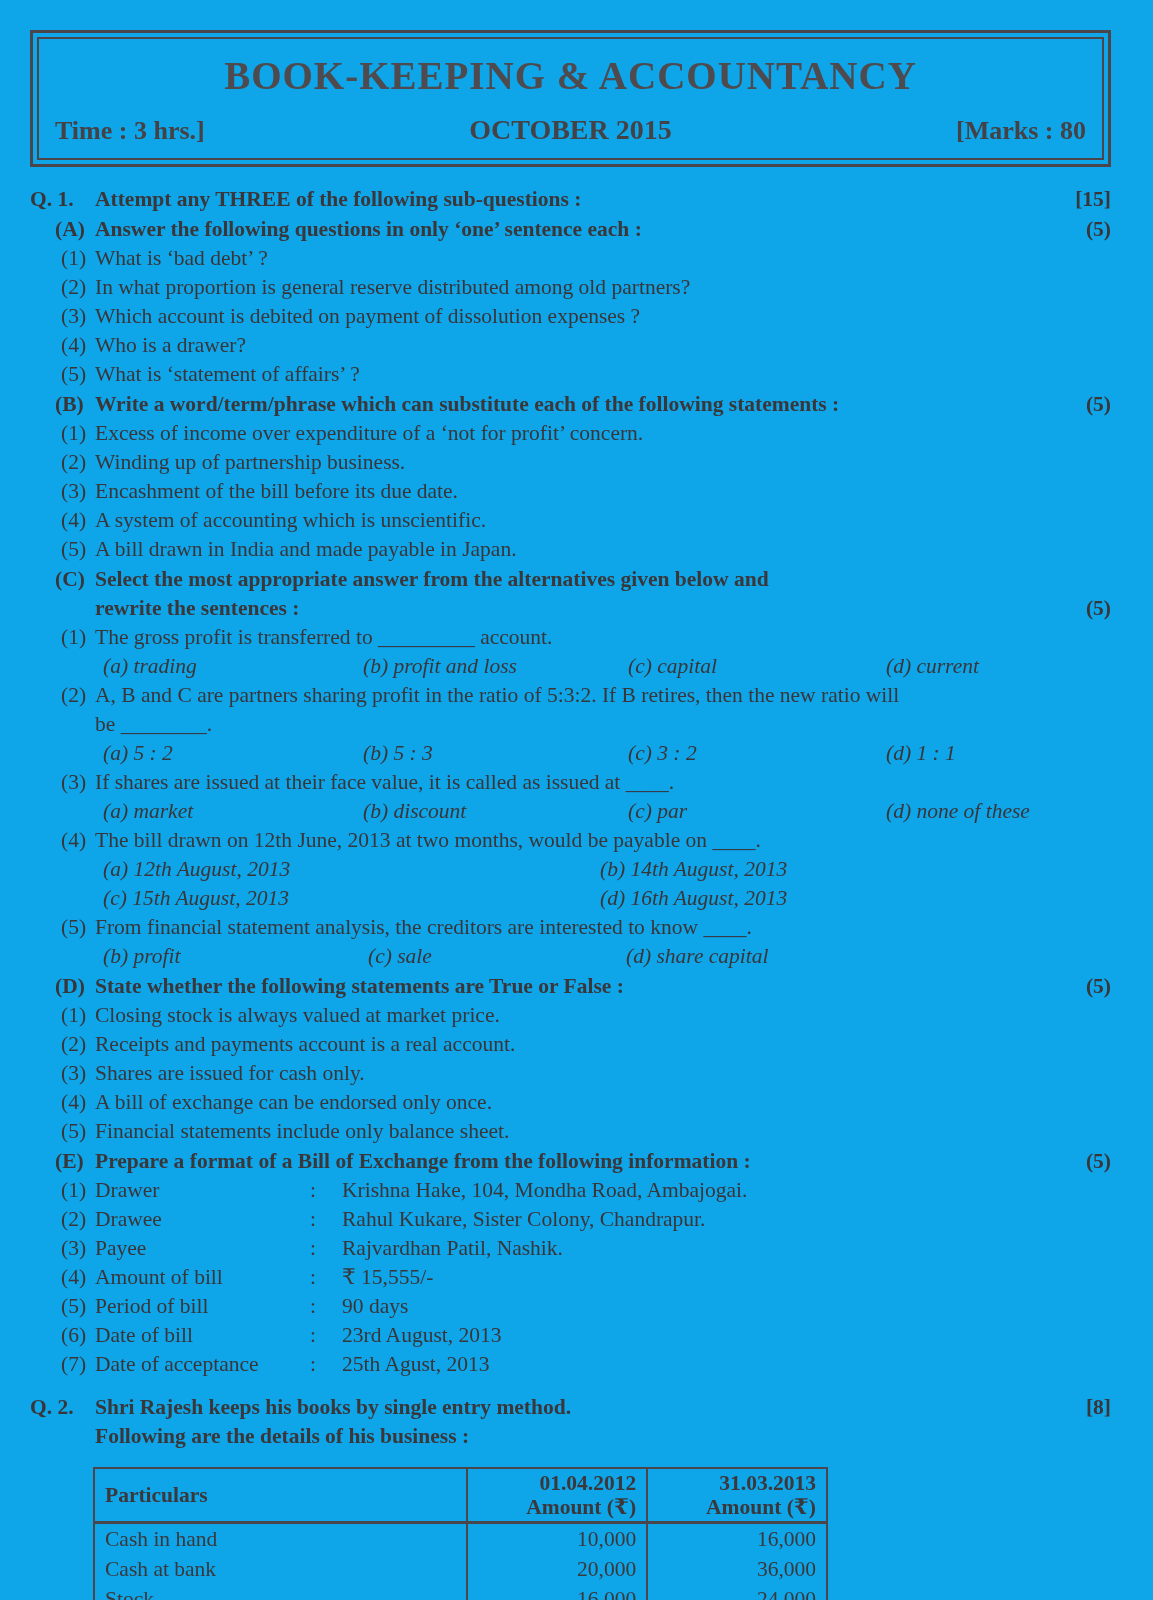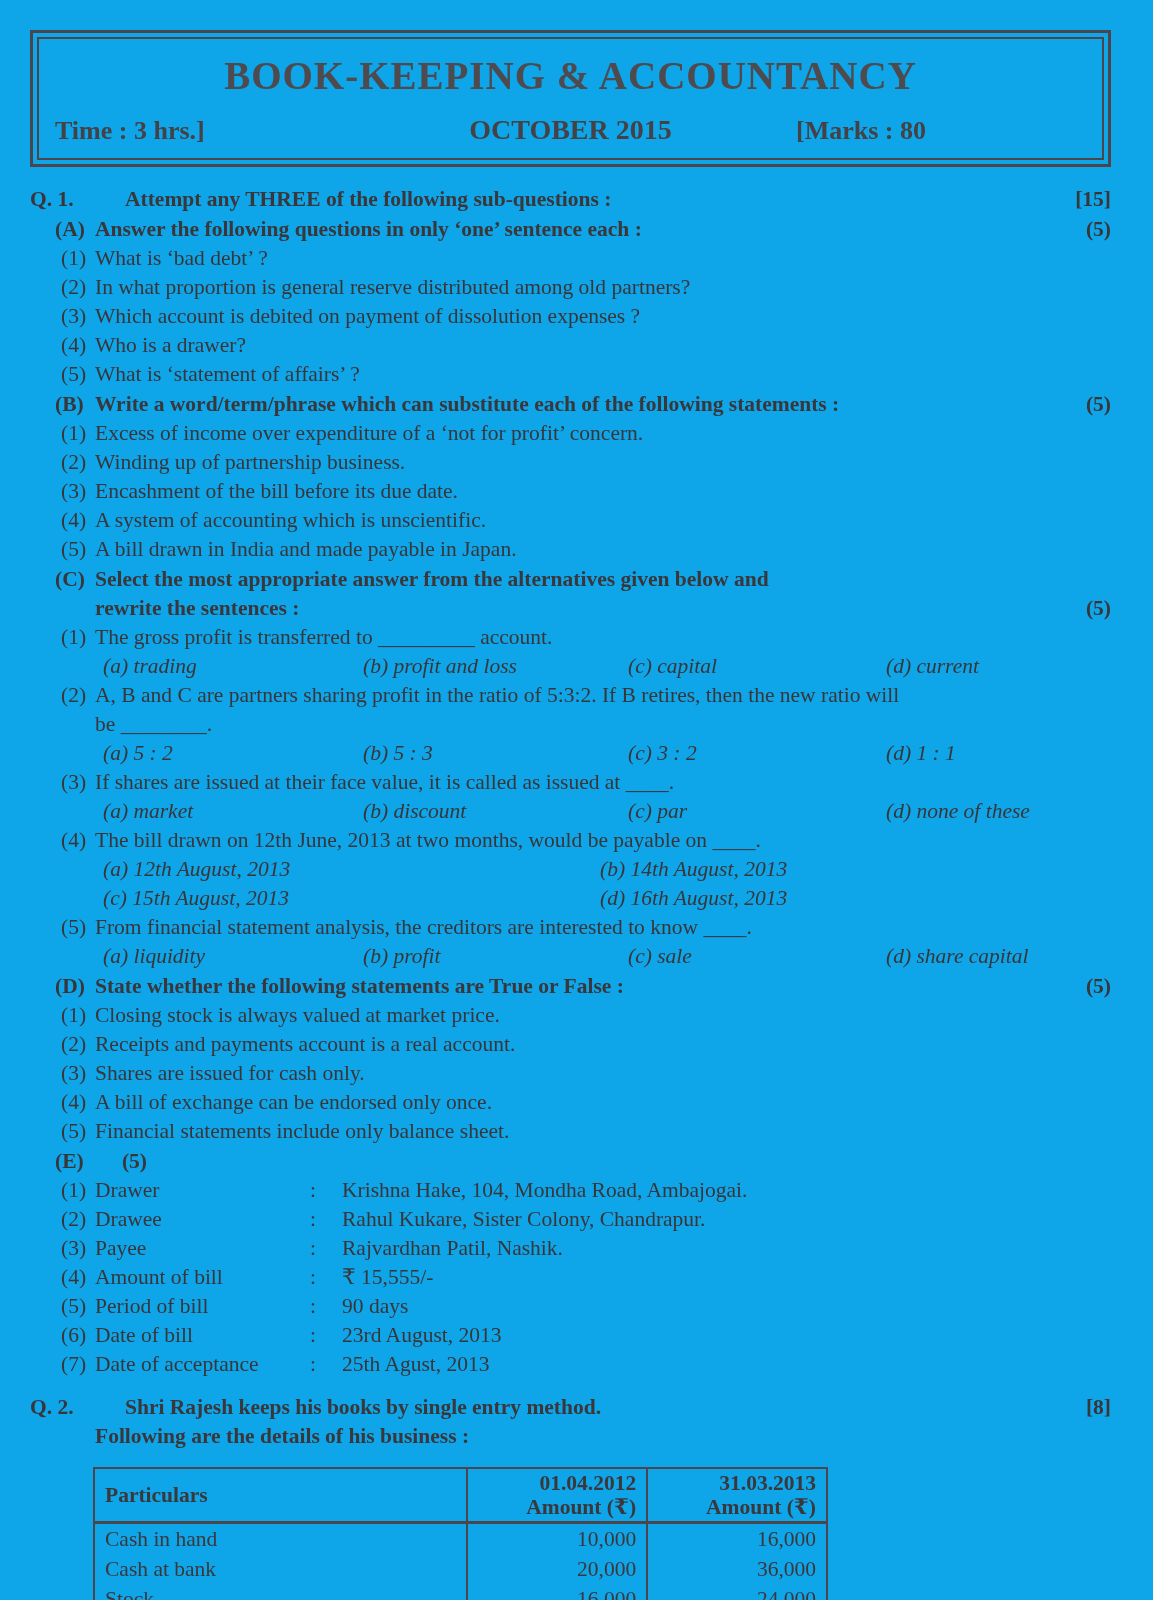--- a/index.html
+++ b/index.html
@@ -36,34 +36,34 @@
     display: flex;
     align-items: baseline;
     font-weight: bold;
     font-size: 26px;
     color: #454246;
     margin-bottom: 2px;
     font-family: Liberation Serif, serif;
   }
   .hdr-time  { width: 290px; text-align: left; }
   .hdr-sess  { flex: 1; text-align: center; font-size: 28px; }
-  .hdr-marks { width: 290px; }
+  .hdr-marks { width: 290px; text-align: right; }
 
   
   .row { display: flex; line-height: 29px; font-size: 21.5px; }
   .bold { font-weight: bold; color: #3a373b; }
   .qnum  { width: 65px; font-weight: bold; flex: none; }
   .snum  { width: 40px; margin-left: 25px; font-weight: bold; flex: none; }
   .inum  { width: 34px; margin-left: 31px; flex: none; }
   .txt   { flex: 1; }
   .marks { width: 52px; text-align: right; font-weight: bold; flex: none; }
   .indent-txt { padding-left: 65px; flex: 1; }
 
   .sect { margin-top: 1px; }
-  .qrow { margin-top: 2px; gap: 30px; }
+  .qrow { margin-top: 2px; }
 
   
   .opts { padding-left: 73px; font-style: italic; }
   .opts .o1 { width: 260px; flex: none; }
   .opts .o2 { width: 265px; flex: none; }
   .opts .o3 { width: 258px; flex: none; }
   .opts .o4 { flex: 1; }
   .opts2 .ow1 { width: 497px; flex: none; }
   .opts2 .ow2 { flex: 1; }
 
@@ -231,21 +231,20 @@
   <div class="row opts opts2">
     <span class="ow1">(c) 15th August, 2013</span>
     <span class="ow2">(d) 16th August, 2013</span>
   </div>
 
   <div class="row">
     <span class="inum">(5)</span>
     <span class="txt">From financial statement analysis, the creditors are interested to know ____.</span>
   </div>
   <div class="row opts">
-    <span class="o1">(a) liquidity</span>
     <span class="o2">(b) profit</span>
     <span class="o3">(c) sale</span>
     <span class="o4">(d) share capital</span>
   </div>
 
   <div class="row sect">
     <span class="snum">(D)</span>
     <span class="txt bold">State whether the following statements are True or False :</span>
     <span class="marks">(5)</span>
   </div>
@@ -265,20 +264,21 @@
     <span class="inum">(4)</span>
     <span class="txt">A bill of exchange can be endorsed only once.</span>
   </div>
   <div class="row">
     <span class="inum">(5)</span>
     <span class="txt">Financial statements include only balance sheet.</span>
   </div>
 
   <div class="row sect">
     <span class="snum">(E)</span>
+    <span class="txt bold">Prepare a format of a Bill of Exchange from the following information :</span>
     <span class="marks">(5)</span>
   </div>
   <div class="row">
     <span class="inum">(1)</span>
     <span class="e-label">Drawer</span>
     <span class="e-colon">:</span>
     <span class="e-value">Krishna Hake, 104, Mondha Road, Ambajogai.</span>
   </div>
   <div class="row">
     <span class="inum">(2)</span>

